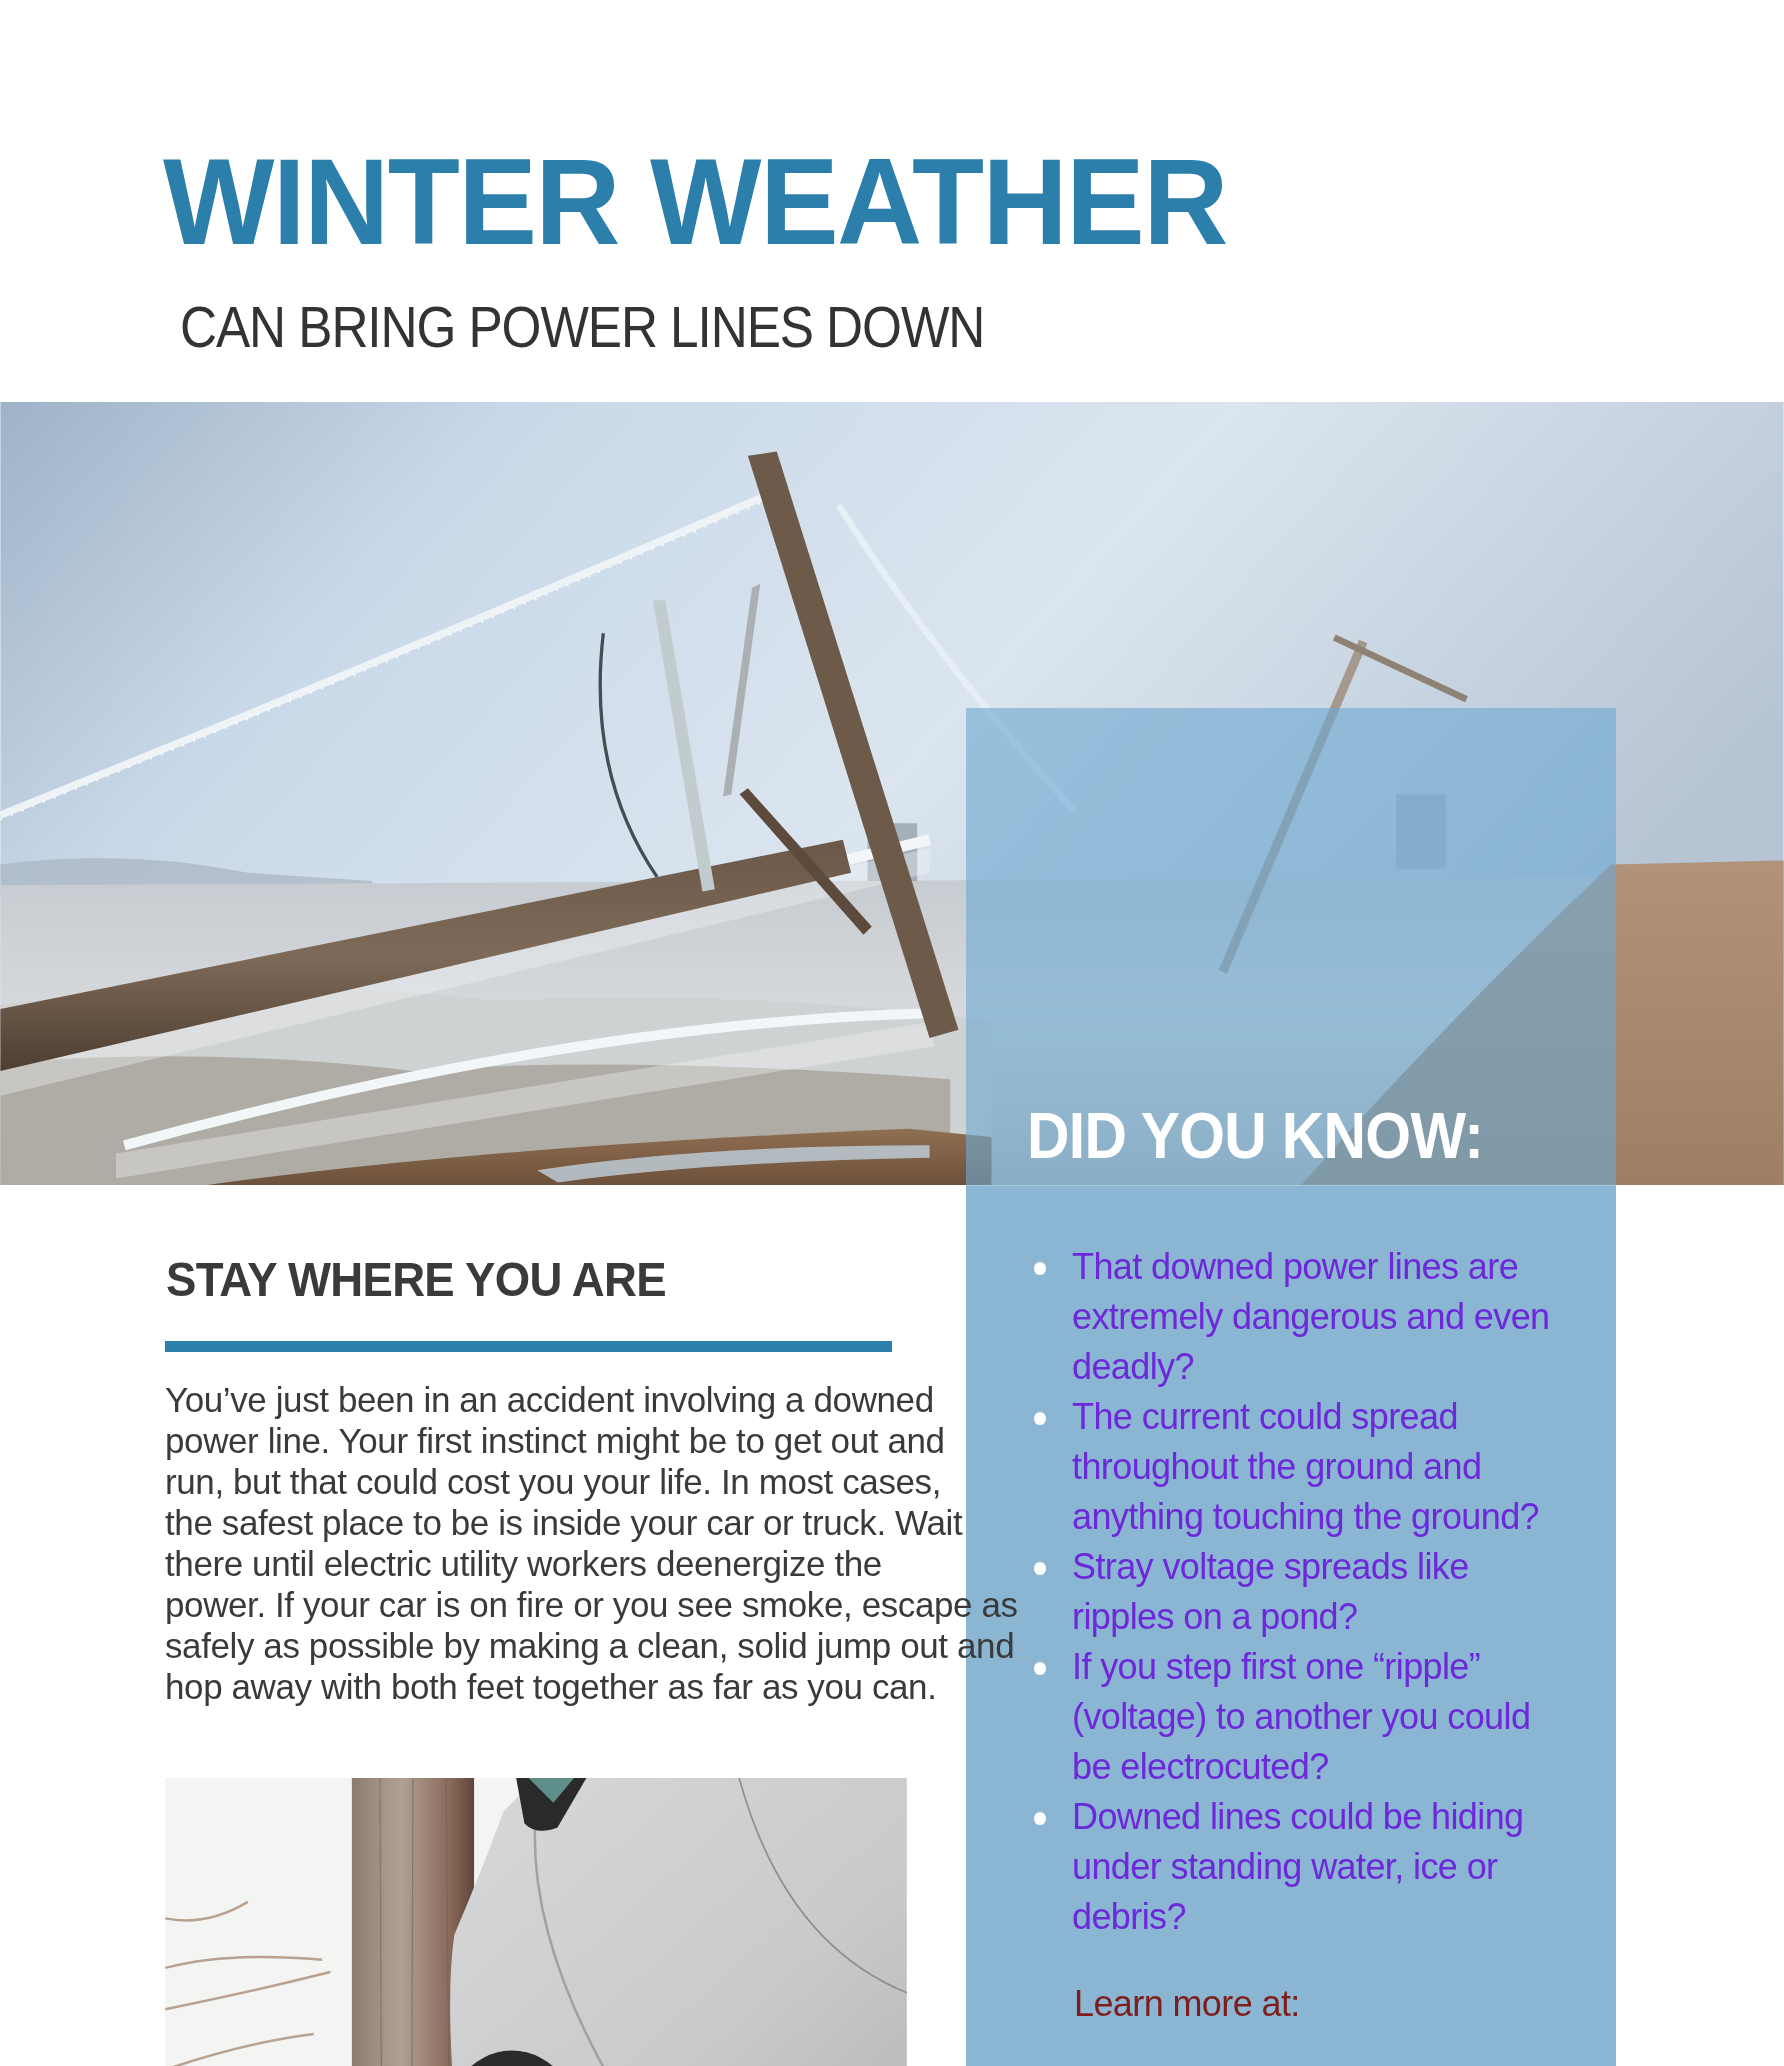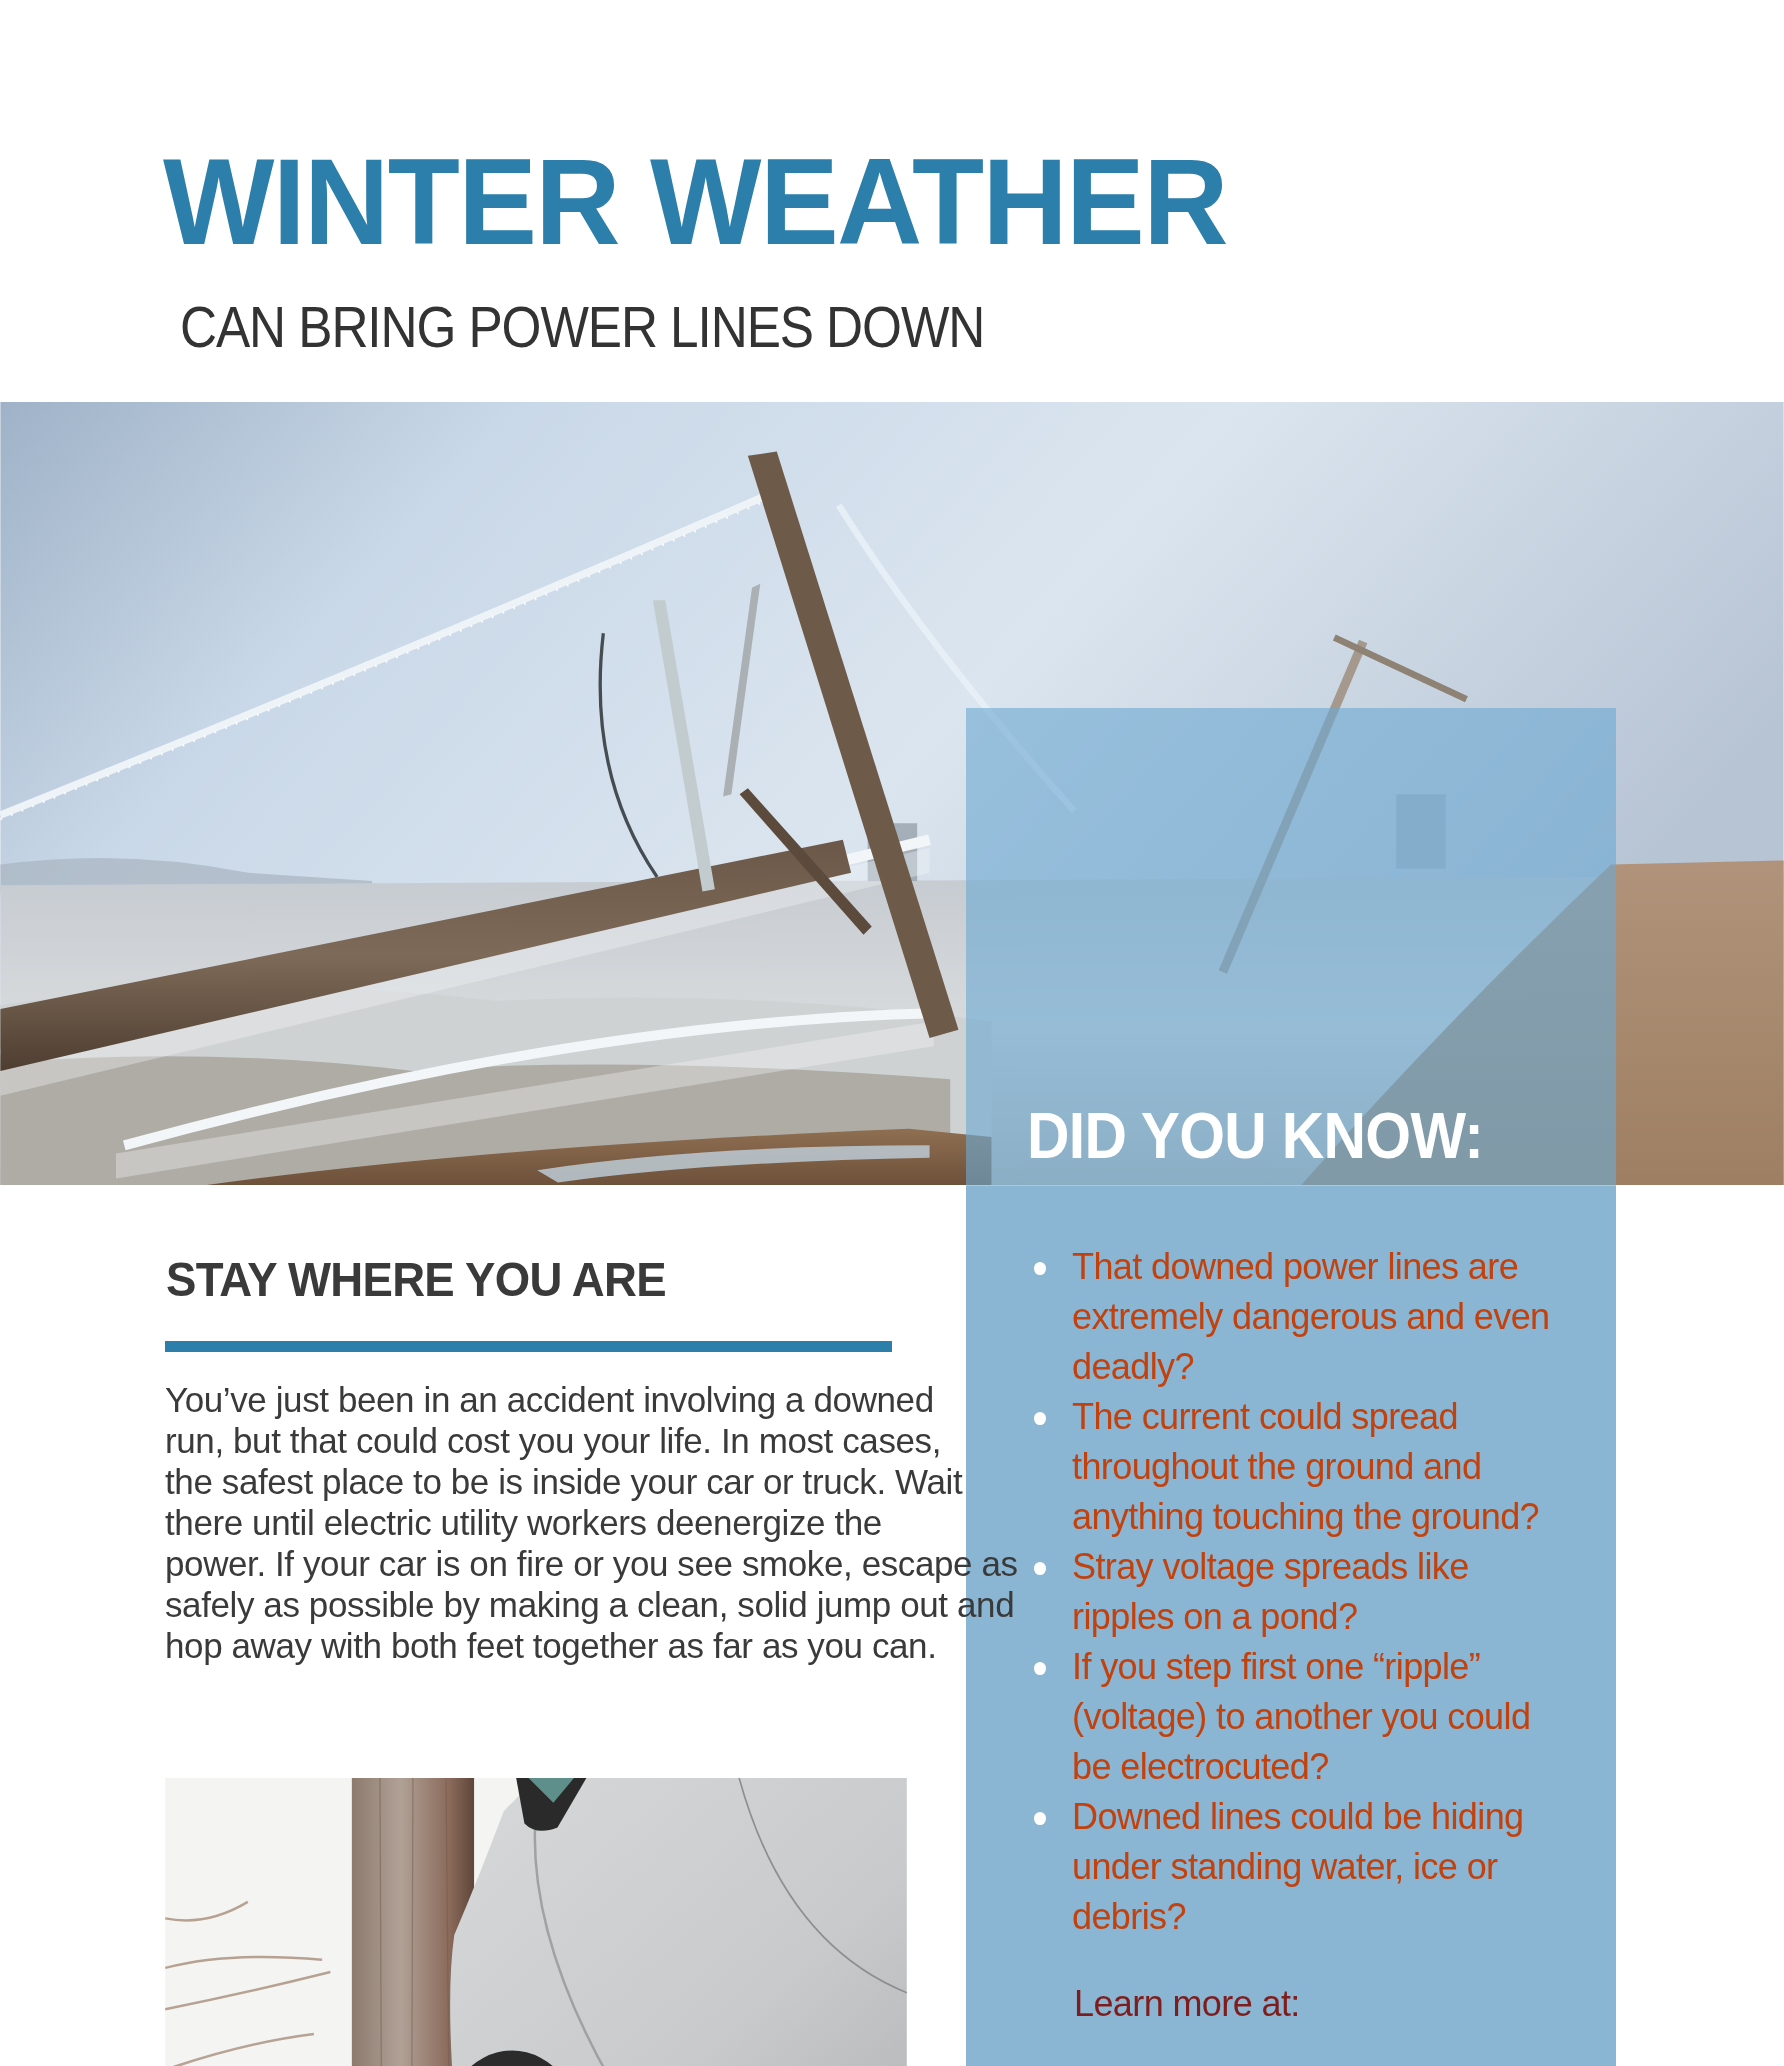--- a/index.html
+++ b/index.html
@@ -12,21 +12,21 @@
   .hero { left:0; top:402px; width:1784px; height:783px; overflow:hidden; }
   .hero svg { display:block; }
 
   .panel { left:966px; top:708px; width:650px; height:1508px; }
   .panel-top { position:absolute; left:0; top:0; width:100%; height:478px; background:rgba(110,170,210,0.62); }
   .panel-bottom { position:absolute; left:0; top:478px; width:100%; height:1030px; background:#8ab6d4; }
 
   .dyk { left:1027px; top:1104px; font-size:64px; font-weight:700; color:#ffffff; line-height:1; white-space:nowrap; letter-spacing:-0.8px; transform:scaleX(0.92); transform-origin:left top; }
 
   .bullets { left:1025px; top:1242px; width:587px; margin:0; padding:0; list-style:none; }
-  .bullets li { position:relative; padding-left:47px; font-size:36px; line-height:50px; color:#c2410c; letter-spacing:-0.6px; }
+  .bullets li { position:relative; padding-left:47px; font-size:36px; line-height:50px; color:#6d28d9; letter-spacing:-0.6px; }
   .bullets li .dot { position:absolute; left:9px; top:20px; width:12.4px; height:13.2px; border-radius:50%; background:#ffffff; }
   .bullets li .txt { display:block; }
 
   .learn { left:1074px; top:1986px; font-size:36px; color:#7f1d1d; line-height:1; white-space:nowrap; letter-spacing:-0.6px; }
 
   .logo { left:1041px; top:2060px; width:512px; height:124px; }
   .logo .safe { position:absolute; left:53px; top:-2.5px; font-size:66px; font-weight:700; color:#ffffff; letter-spacing:-3.3px; line-height:1; transform:scaleX(0.82); transform-origin:left top; }
   .logo svg { position:absolute; left:0; top:0; }
 
   .sec-head { left:166px; top:1255px; font-size:49px; font-weight:700; color:#3a3a3a; line-height:1; white-space:nowrap; letter-spacing:-0.8px; transform:scaleX(0.93); transform-origin:left top; }
@@ -162,20 +162,21 @@
     <path d="M236 135 L 180 135 Q 130 150 125 230 Q 130 295 180 296 L 236 296 Z" fill="#ffffff"></path>
   </svg>
   <div class="safe">Safe</div>
 
 </div>
 
 <div class="abs sec-head">STAY WHERE YOU ARE</div>
 <div class="abs rule"></div>
 <div class="abs body-text">
   <span>You’ve just been in an accident involving a downed</span>
+  <span>power line. Your first instinct might be to get out and</span>
   <span>run, but that could cost you your life. In most cases,</span>
   <span>the safest place to be is inside your car or truck. Wait</span>
   <span>there until electric utility workers deenergize the</span>
   <span>power. If your car is on fire or you see smoke, escape as</span>
   <span>safely as possible by making a clean, solid jump out and</span>
   <span>hop away with both feet together as far as you can.</span>
 </div>
 
 <div class="abs car">
   <svg width="742" height="436" viewBox="0 0 1796 1056" xmlns="http://www.w3.org/2000/svg">

